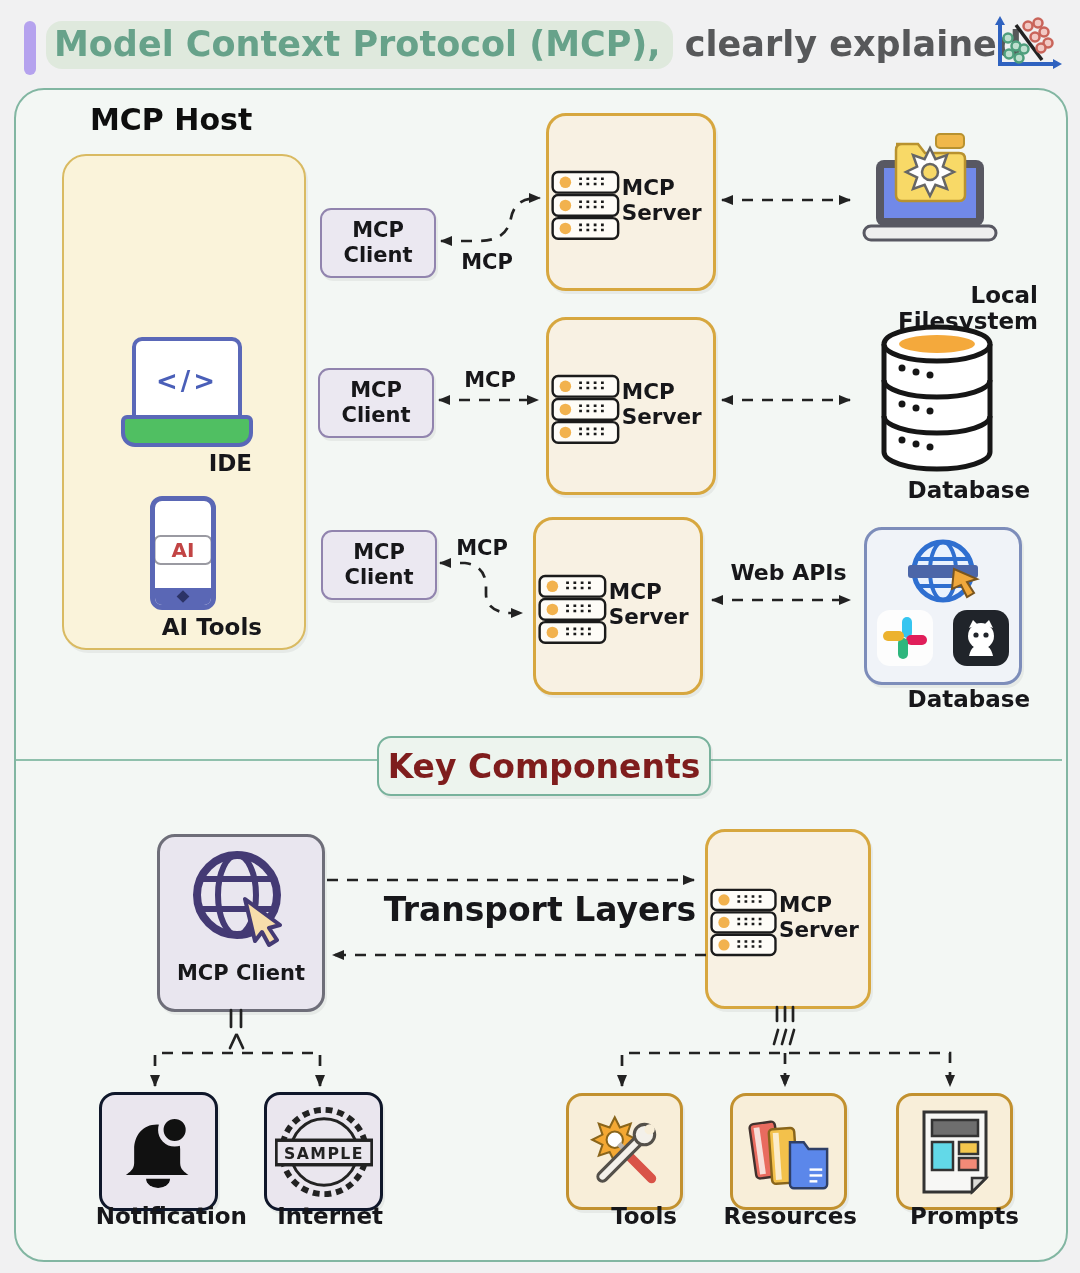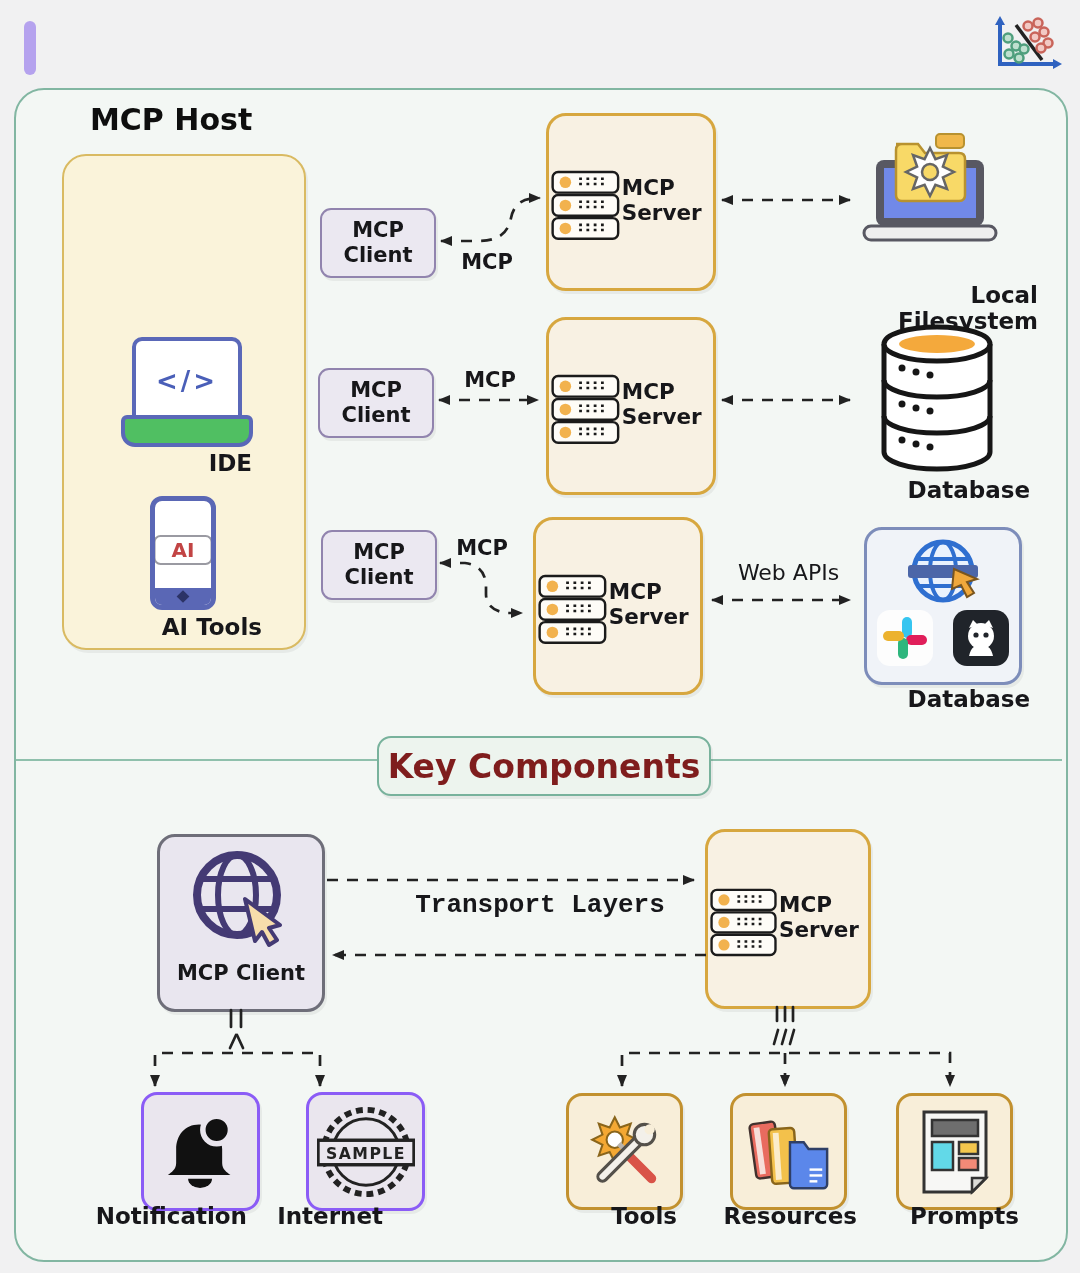--- a/index.html
+++ b/index.html
@@ -45,26 +45,26 @@
   .server-box .lbl{font-size:21.5px;font-weight:700;margin-top:-4px;}
   
   .key-badge{left:377px;top:736px;width:330px;height:56px;background:#edf4ee;
              border:2.5px solid #78b29c;border-radius:14px;display:flex;align-items:center;
              justify-content:center;font-size:33px;font-weight:700;color:#7f1d1d;
              box-shadow:2px 3px 0 rgba(0,0,0,.06);}
   .key-client{left:157px;top:834px;width:162px;height:172px;background:#e9e6ef;
               border:3px solid #6e6e79;border-radius:18px;display:flex;flex-direction:column;
               align-items:center;box-shadow:2px 3px 0 rgba(0,0,0,.05);}
   .key-client .lbl{font-size:21px;font-weight:700;margin-top:-2px;}
-  .transport-lbl{left:345px;top:890px;width:390px;text-align:center;font-size:26px;font-weight:600;font-family:Liberation Mono, monospace;}
+  .transport-lbl{left:345px;top:890px;width:390px;text-align:center;font-size:33px;font-weight:600;}
   .mcp-lbl{font-size:21px;font-weight:700;text-align:center;}
-  .webapi-lbl{left:716px;top:560px;width:145px;text-align:center;font-size:22px;font-weight:400;}
-  
-  .purple-box{width:113px;height:113px;background:#eae6ee;border:3px solid #8b5cf6;border-radius:16px;
-              display:flex;align-items:center;justify-content:center;box-shadow:2px 3px 0 rgba(0,0,0,.05);margin-left:42px;}
+  .webapi-lbl{left:716px;top:560px;width:145px;text-align:center;font-size:22px;font-weight:700;}
+  
+  .purple-box{width:113px;height:113px;background:#eae6ee;border:3px solid #0f172a;border-radius:16px;
+              display:flex;align-items:center;justify-content:center;box-shadow:2px 3px 0 rgba(0,0,0,.05);}
   .gold-box{width:111px;height:111px;background:#f8eed9;border:3px solid #c2912f;border-radius:16px;
             display:flex;align-items:center;justify-content:center;box-shadow:2px 3px 0 rgba(0,0,0,.05);}
   .net-box{left:864px;top:527px;width:152px;height:152px;background:#f0f3f8;
            border:3px solid #7d8dba;border-radius:18px;box-shadow:2px 3px 0 rgba(0,0,0,.05);}
   .connectors{left:0;top:0;width:1080px;height:1273px;pointer-events:none;z-index:3;}
   .z2{z-index:2;}
 </style>
 </head>
 <body>
 
@@ -95,20 +95,24 @@
           <line x1="52" y1="89" x2="52" y2="106"></line>
             <line x1="64" y1="89" x2="64" y2="106"></line>
           <line x1="76" y1="89" x2="76" y2="106"></line>
             <line x1="88" y1="89" x2="88" y2="106"></line>
         </g>
       </g>
     </defs>
   </svg>
 
   <div class="abs accent-bar"></div>
+  <div class="abs title">
+    <span class="hl">Model Context Protocol (MCP),</span>
+    <span>clearly explained</span>
+  </div>
   <svg class="abs" style="left:988px;top:16px" width="74" height="60" viewBox="0 0 74 60">
     <path d="M12 6 V 48 H 66" stroke="#2f62c0" stroke-width="4" fill="none"></path>
     <polygon points="7,9 12,0 17,9" fill="#2f62c0"></polygon>
     <polygon points="65,43 74,48 65,53" fill="#2f62c0"></polygon>
     <line x1="28" y1="9" x2="54" y2="44" stroke="#222" stroke-width="3.5"></line>
     <g fill="#bfe0cf" stroke="#4f9f7d" stroke-width="2.5">
       <circle cx="20" cy="22" r="4.5"></circle>
         <circle cx="28" cy="30" r="4.5"></circle>
         <circle cx="21" cy="38" r="4.5"></circle>
       <circle cx="31" cy="42" r="4.5"></circle>

